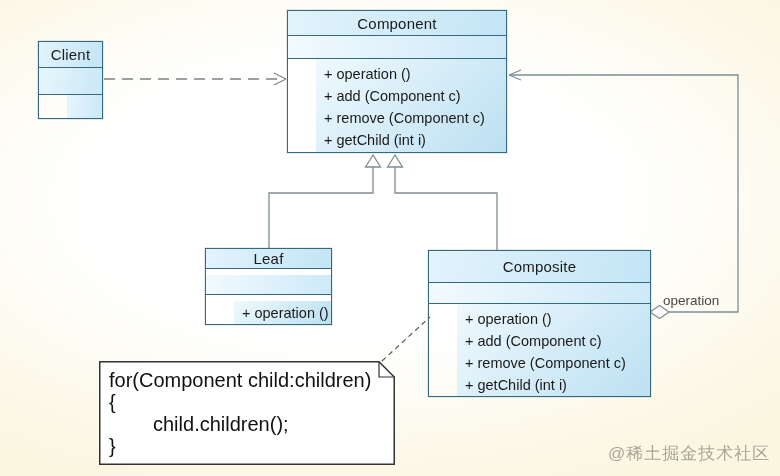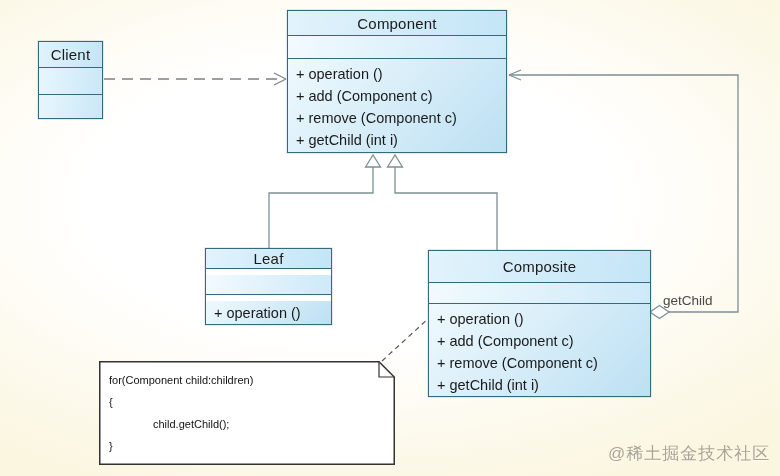--- a/index.html
+++ b/index.html
@@ -25,32 +25,32 @@
     box-sizing:border-box;
   }
   .uml-class .attrs{
     border-bottom:1.5px solid #35697d;
     background:linear-gradient(100deg,#f2fafe 0%,#cde9f8 100%);
     box-sizing:border-box;
   }
   .uml-class .methods{
     flex:1;
     background:linear-gradient(135deg,#eff9fe 0%,#bce0f2 100%);
-    padding:4px 0 0 8px;box-sizing:border-box;
+    padding:4px 0 0 8px;box-sizing:border-box;margin-left:28px;
   }
   .uml-class .methods .m{font-size:14.5px;line-height:22px;white-space:nowrap;}
   .uml-class .empty-compartment{
     background:linear-gradient(100deg,#e8f6fd 0%,#c9e8f7 100%);
   }
   
   .note{position:absolute;left:99px;top:361px;width:296px;height:104px;}
   .note svg{position:absolute;left:0;top:0;}
   .note .note-text{
     position:absolute;left:10px;top:8px;right:8px;
-    font-size:11px;line-height:22px;color:#111;
+    font-size:20px;line-height:22px;color:#111;
   }
   .note .note-line{white-space:pre;}
   .note .indent{padding-left:44px;}
   .children-label{
     position:absolute;left:663px;top:293px;
     font-size:13.5px;color:#474747;
   }
   .wm-url{
     position:absolute;left:484px;top:445px;
     font-family:"DejaVu Sans Mono", monospace;
@@ -122,22 +122,22 @@
   </div>
 
   <div class="note">
     <svg width="296" height="104" viewBox="0 0 296 104">
       <path d="M0.75 0.75 H280 L295.25 16 V103.25 H0.75 Z" fill="#ffffff" stroke="#333333" stroke-width="1.5"></path>
       <path d="M280 0.75 V16 H295.25" fill="none" stroke="#333333" stroke-width="1.2"></path>
     </svg>
     <div class="note-text">
       <div class="note-line">for(Component child:children)</div>
       <div class="note-line">{</div>
-      <div class="note-line indent">child.getChild();</div>
+      <div class="note-line indent">child.children();</div>
       <div class="note-line">}</div>
     </div>
   </div>
 
-  <div class="children-label">getChild</div>
+  <div class="children-label">operation</div>
 
   <div class="wm-community">@稀土掘金技术社区</div>
 
 </div>
 
 </body></html>

